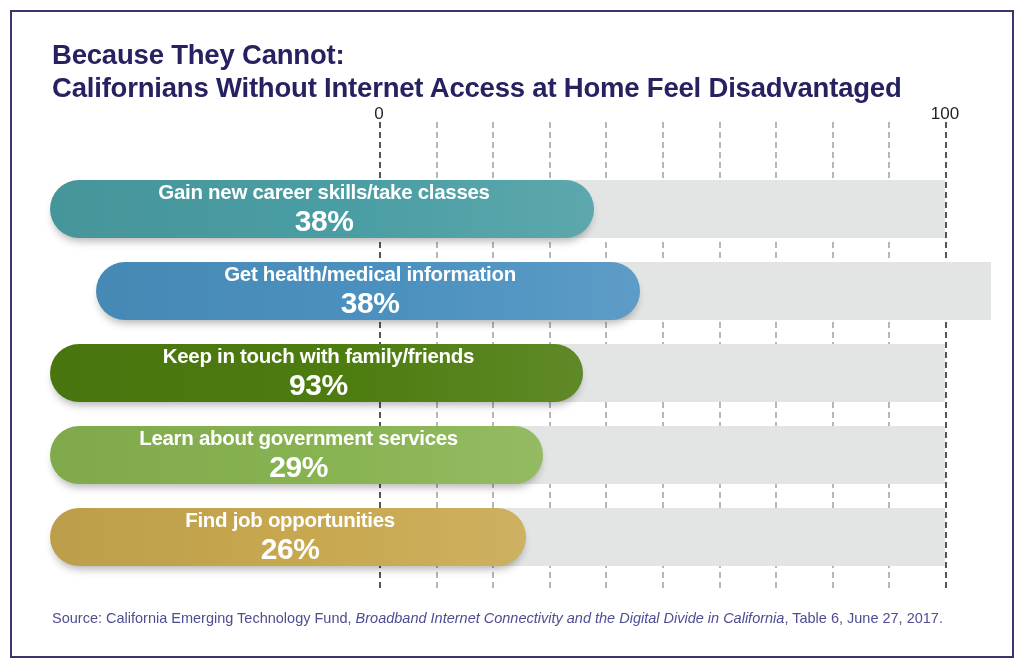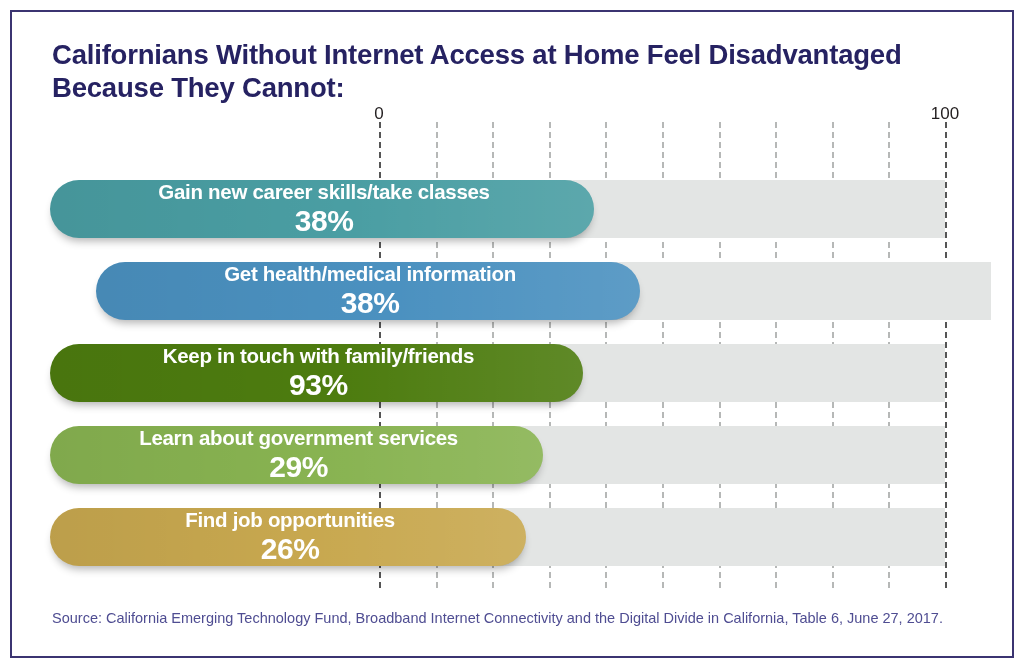--- a/index.html
+++ b/index.html
@@ -149,32 +149,33 @@
     position: absolute;
     left: 52px;
     top: 610px;
     width: 940px;
     color: #4f4d92;
     font-family: "Liberation Sans", sans-serif;
     font-size: 14.5px;
     white-space: nowrap;
   }
   #source-note .src-italic {
+    font-style: italic;
   }
 </style>
 </head>
 <body>
 
 <div id="figure">
 
   <div id="frame-border"></div>
 
   <div id="chart-title">
+    <span class="line">Because They Cannot:</span>
     <span class="line">Californians Without Internet Access at Home Feel Disadvantaged</span>
-    <span class="line">Because They Cannot:</span>
   </div>
 
   <div id="plot-area">
 
   <div class="axis-tick-label" style="left: 379px;">0</div>
       <div class="axis-tick-label" style="left: 945px;">100</div>
       <div class="gridline major" style="left: 379px;"></div>
       <div class="gridline" style="left: 435.6px;"></div>
       <div class="gridline" style="left: 492.2px;"></div>
       <div class="gridline" style="left: 548.8px;"></div>

